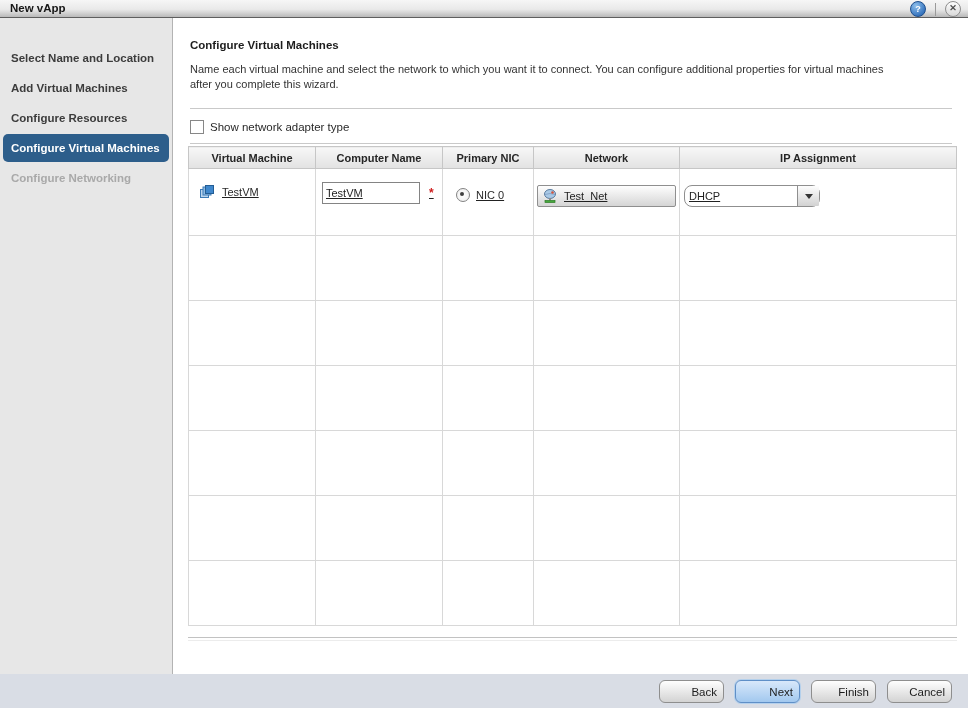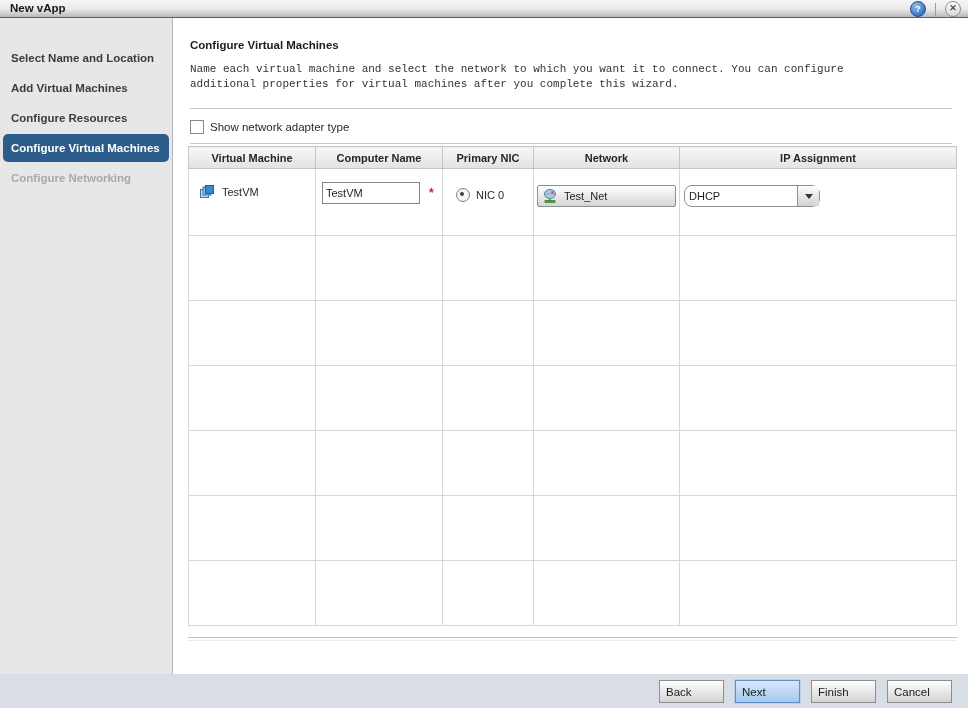--- a/index.html
+++ b/index.html
@@ -44,21 +44,21 @@
   .step.selected{
     background:#2d5e8b;color:#fff;border-radius:5px;
     margin:1px 3px;height:28px;line-height:28px;padding-left:8px;
   }
   .step.disabled{color:#a9a9a9;}
   
   .content{
     position:absolute;left:174px;top:18px;right:0;bottom:34px;background:#fff;overflow:hidden;
   }
   .heading{margin:21px 16px 0;font-weight:bold;font-size:11.5px;color:#1d1d1d;}
-  .desc{margin:11px 16px 16px;color:#333;line-height:15px;max-width:708px;font-family:Liberation Mono, monospace;}
+  .desc{margin:11px 16px 16px;color:#333;line-height:15px;max-width:708px;}
   .rule{border:none;border-top:1px solid #c9c9c9;margin:12px 16px 0 16px;}
   .cb-row{margin:11px 16px 0;display:flex;align-items:center;}
   .checkbox{
     width:12px;height:12px;border:1px solid #878787;background:#fff;
     display:inline-block;flex:none;
   }
   .cb-label{margin-left:6px;color:#2a2a2a;font-size:11.5px;}
   .note{margin:3px 16px 0 30px;color:#8b8b8b;line-height:14.5px;max-width:692px;}
   .rule2{border:none;border-top:1px solid #c9c9c9;margin:9px 16px 0 16px;}
   
@@ -68,21 +68,21 @@
   }
   .grid th{
     background:linear-gradient(#f7f7f7,#e2e2e2);
     border:1px solid #c6c6c6;height:21px;
     font-size:11px;font-weight:bold;color:#262626;text-align:center;padding:0;margin-left:48px;
   }
   .grid td{
     border:1px solid #d8d8d8;height:64px;vertical-align:top;padding:0;
     background:#fff;
   }
-  .grid tr.data-row td{height:66px;}
+  .grid tr.data-row td{height:66px;text-decoration:underline;}
   .cell-pad{padding:15px 0 0 10px;display:flex;align-items:center;}
   .vm-label{margin-left:7px;color:#2a2a2a;}
   .cn-pad{padding:13px 0 0 6px;display:flex;align-items:center;}
   .text-input{
     width:90px;height:20px;border:1px solid #848484;background:#fff;
     font-family:"Liberation Sans",sans-serif;font-size:11px;padding:0 3px;color:#1d1d1d;
   }
   .req{color:#cf1d1d;font-weight:bold;margin-left:9px;font-size:12px;}
   .nic-pad{padding:19px 0 0 13px;display:flex;align-items:center;}
   .radio{
@@ -116,24 +116,24 @@
     margin:11px 0 0 14px;width:769px;height:2px;border:none;
     border-top:1px solid #c2c2c2;border-bottom:1px solid #ececec;background:none;
   }
   
   .footer{
     position:absolute;left:0;right:0;bottom:0;height:34px;background:#d9dde5;
     display:flex;align-items:center;justify-content:flex-end;
     padding-right:16px;gap:11px;box-sizing:border-box;z-index:4;
   }
   .btn{
-    width:65px;height:23px;border:1px solid #8e8e8e;border-radius:0;
+    width:65px;height:23px;border:1px solid #8e8e8e;border-radius:6px;
     background:linear-gradient(#fefefe,#d3d3d3);
     font-family:"Liberation Sans",sans-serif;font-size:11.5px;color:#1c1c1c;
-    text-align:left;line-height:21px;cursor:default;
+    text-align:right;line-height:21px;cursor:default;
   }
   .btn.primary{
     background:linear-gradient(#d8e8fa,#a2c8ef);
     border-color:#5f8fc7;box-shadow:0 0 0 1px #b4d0ec;
   }
   .icon16{flex:none;display:inline-block;}
 </style>
 </head>
 <body>
 

